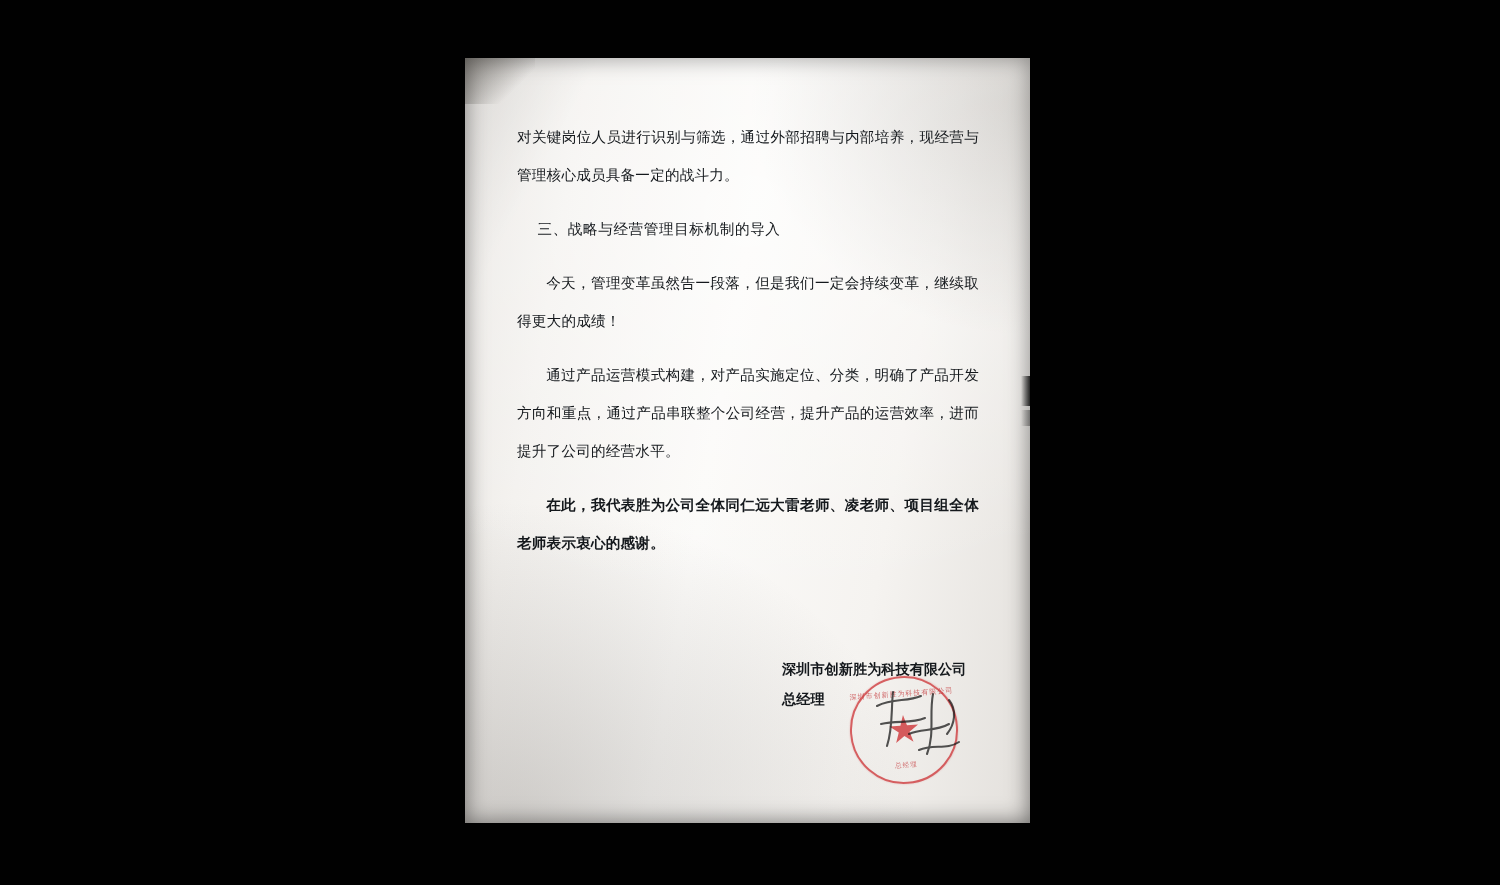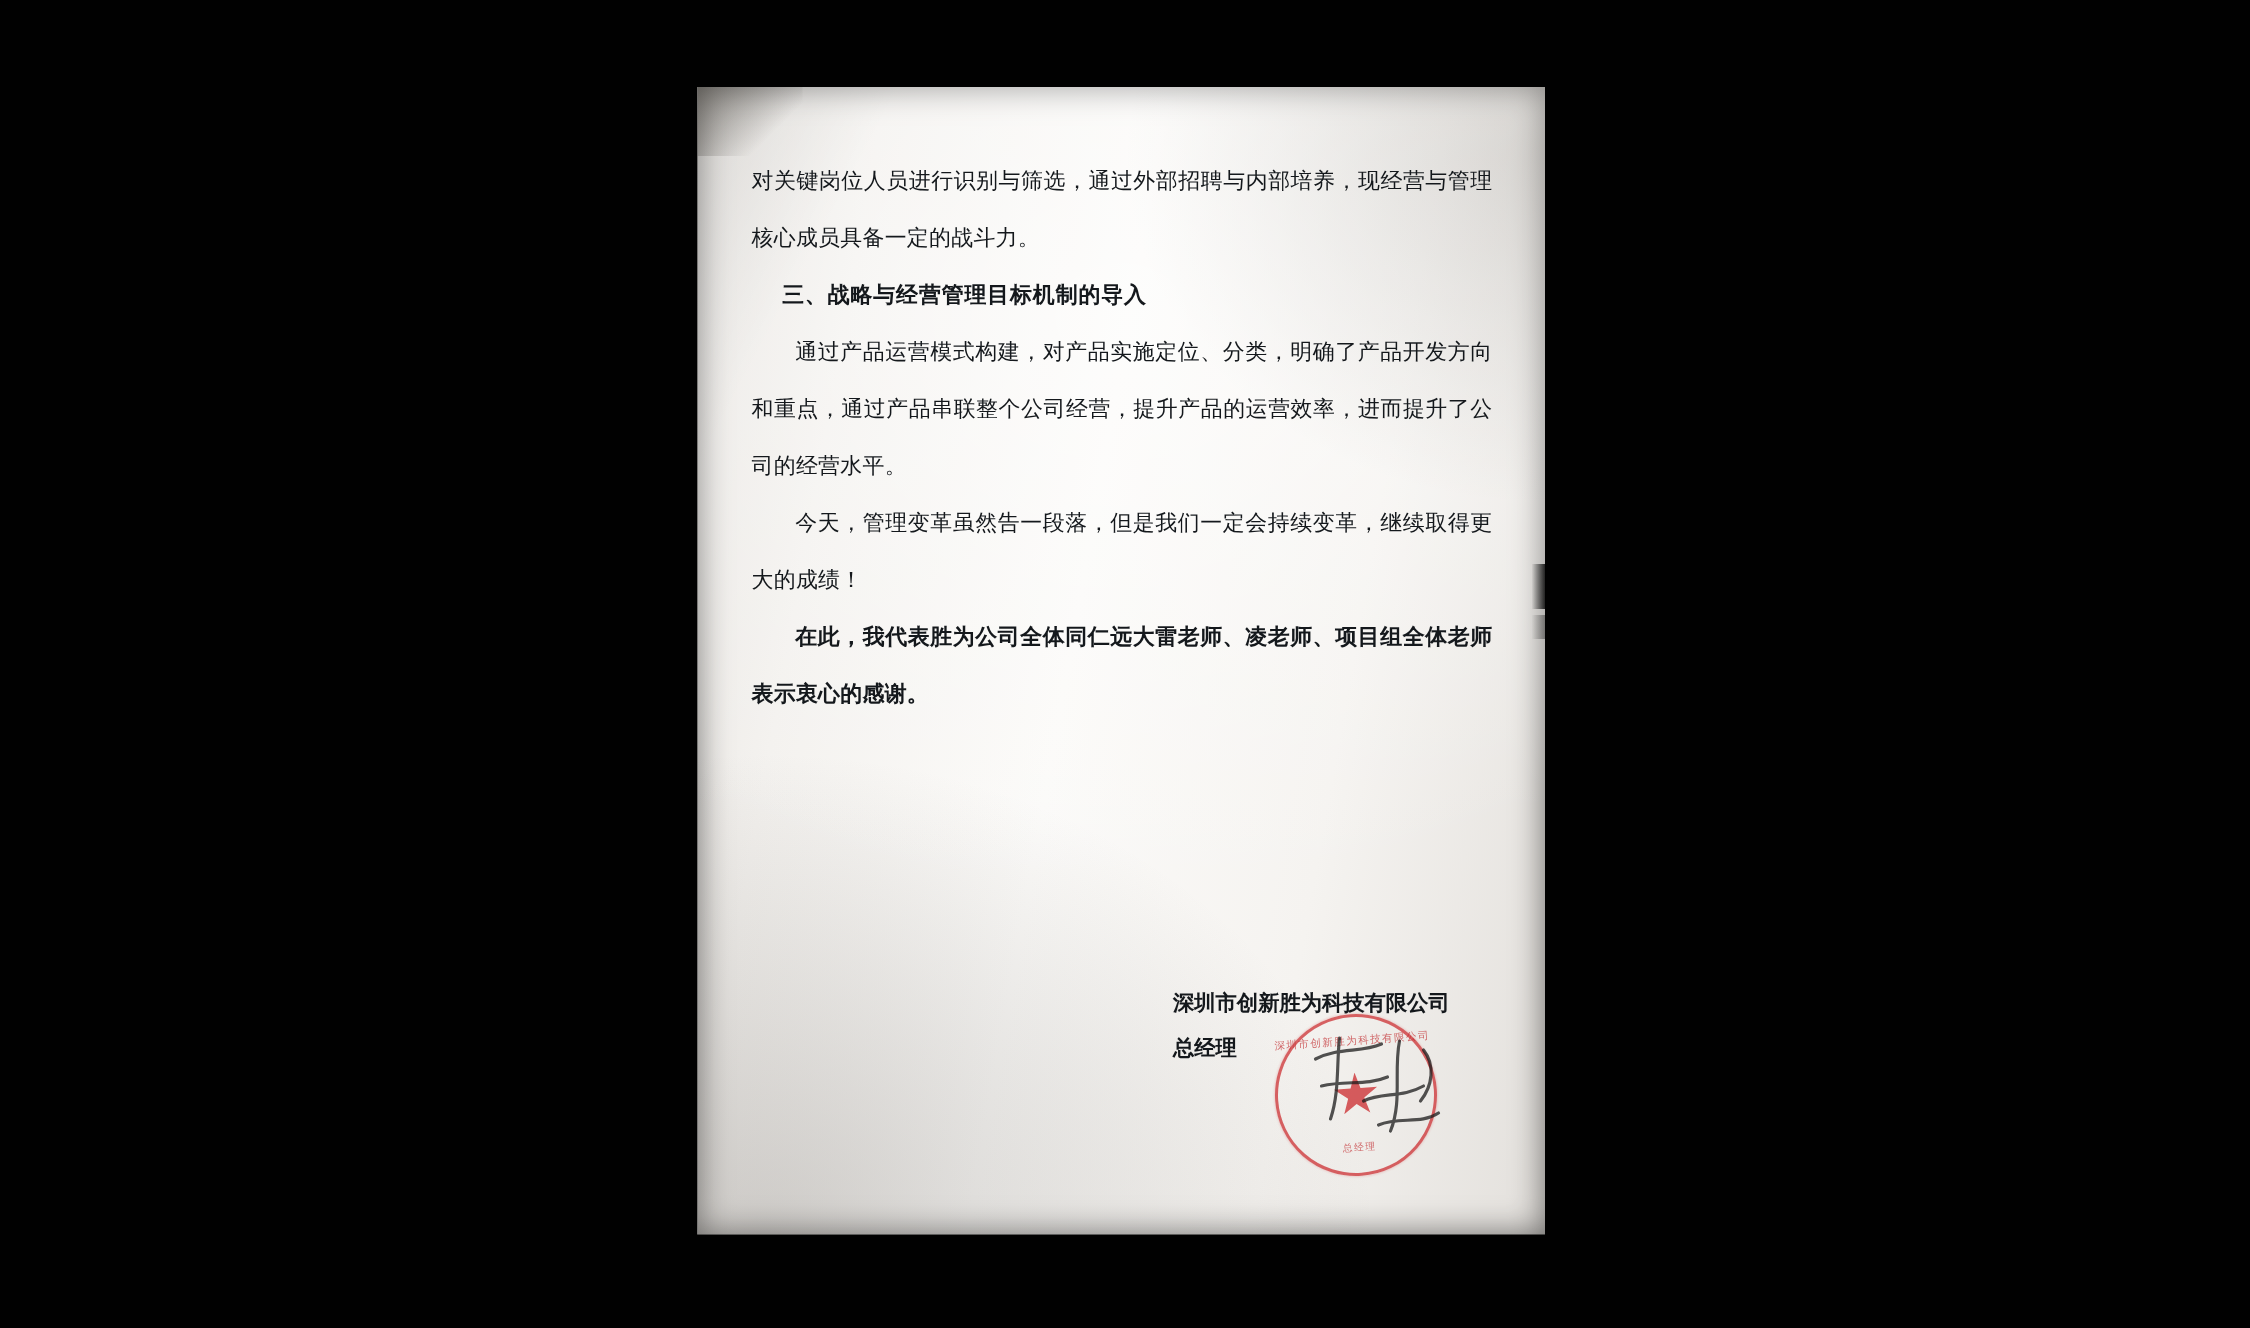--- a/index.html
+++ b/index.html
@@ -76,30 +76,30 @@
     top: 44px;
     width: 494px;
     color: #14181c;
     font-size: 14.6px;
     line-height: 38px;
     letter-spacing: .2px;
     text-align: justify;
     text-justify: inter-character;
   }
 
-  p { margin: 0; }
+  p { margin: 16px; }
 
   .para {
     text-indent: 2em;
   }
   .cont {
     text-indent: 0;
   }
   .heading {
-    font-weight: bold;
+    font-weight: normal;
     text-indent: 1.4em;
     letter-spacing: .6px;
   }
   .bold-para {
     font-weight: bold;
     text-indent: 2em;
   }
 
   
   #sign-block {
@@ -181,23 +181,23 @@
     <div class="edge-sliver two"></div>
 
     <div id="text-body">
 
       <p class="cont">对关键岗位人员进行识别与筛选，通过外部招聘与内部培养，现经营与管理核心成员具备一定的战斗力。</p>
 
       <p class="heading">三、战略与经营管理目标机制的导入</p>
 
 
 
+      <p class="para">今天，管理变革虽然告一段落，但是我们一定会持续变革，继续取得更大的成绩！</p>
+
       <p class="para">通过产品运营模式构建，对产品实施定位、分类，明确了产品开发方向和重点，通过产品串联整个公司经营，提升产品的运营效率，进而提升了公司的经营水平。</p>
-
-      <p class="para">今天，管理变革虽然告一段落，但是我们一定会持续变革，继续取得更大的成绩！</p>
 
       <p class="bold-para">在此，我代表胜为公司全体同仁远大雷老师、凌老师、项目组全体老师表示衷心的感谢。</p>
     </div>
 
     <div id="sign-block">
       <div class="line">深圳市创新胜为科技有限公司</div>
       <div class="line">总经理</div>
     </div>
 
     <div id="stamp">

